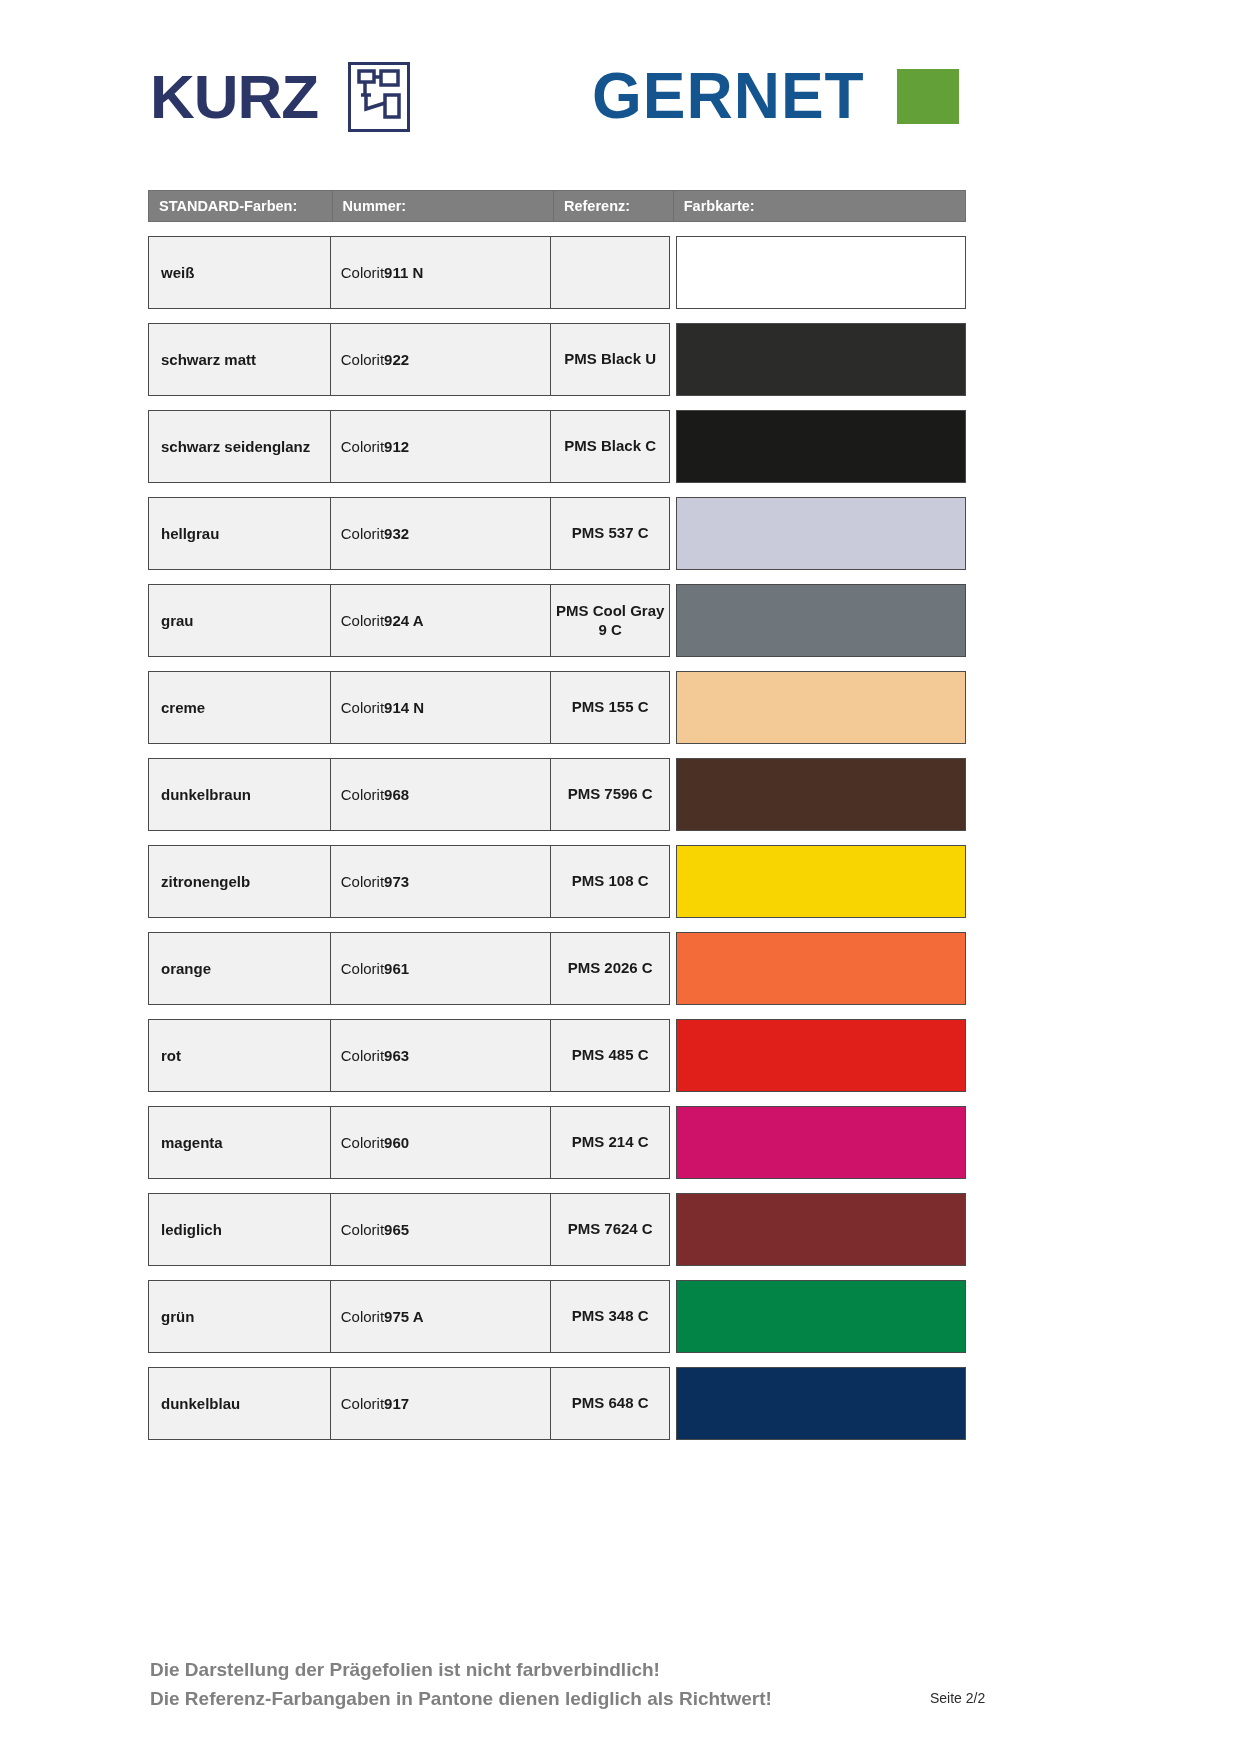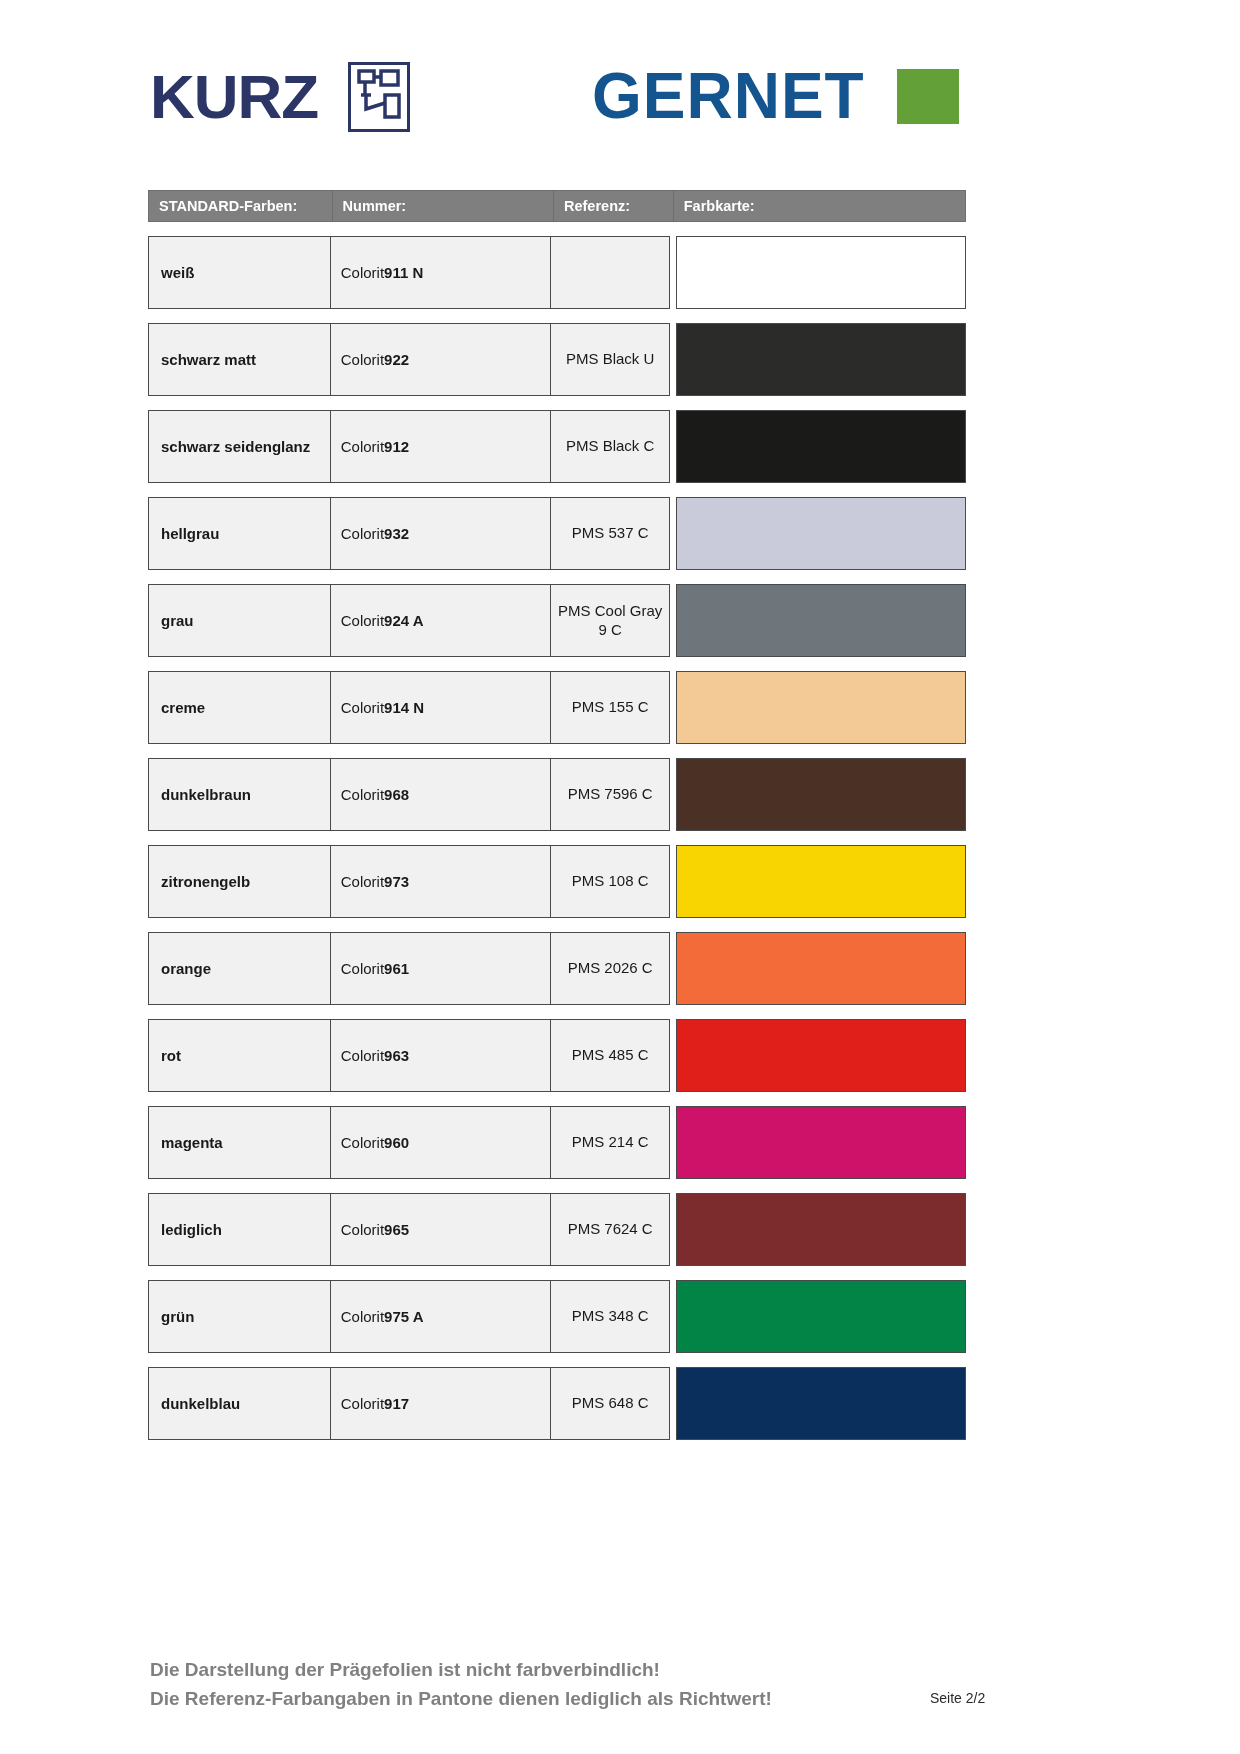--- a/index.html
+++ b/index.html
@@ -129,20 +129,21 @@
     border-left: none;
   }
   .cell-num .num { font-weight: bold; }
   .cell-ref {
     width: 120px;
     justify-content: center;
     text-align: center;
     border-left: none;
     line-height: 1.25;
     padding: 0 4px;
+    font-weight: bold;
   }
   .cell-swatch {
     width: 292px;
     margin-left: 6px;
     border: 1px solid #4a4a4a;
     box-sizing: border-box;
     height: 73px;
   }
 
   

